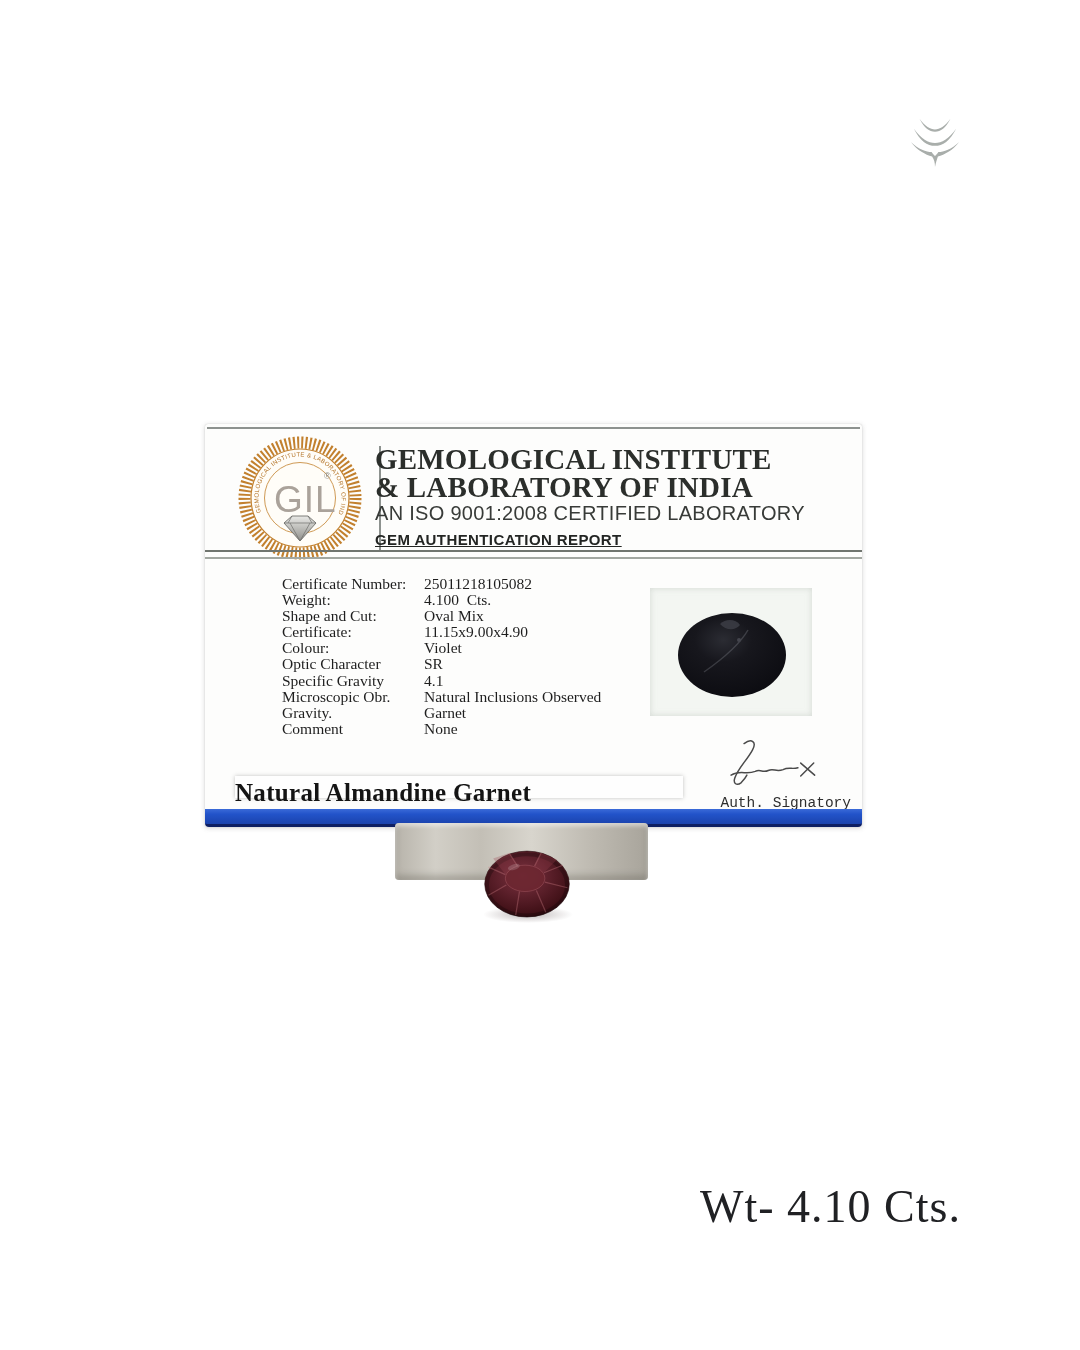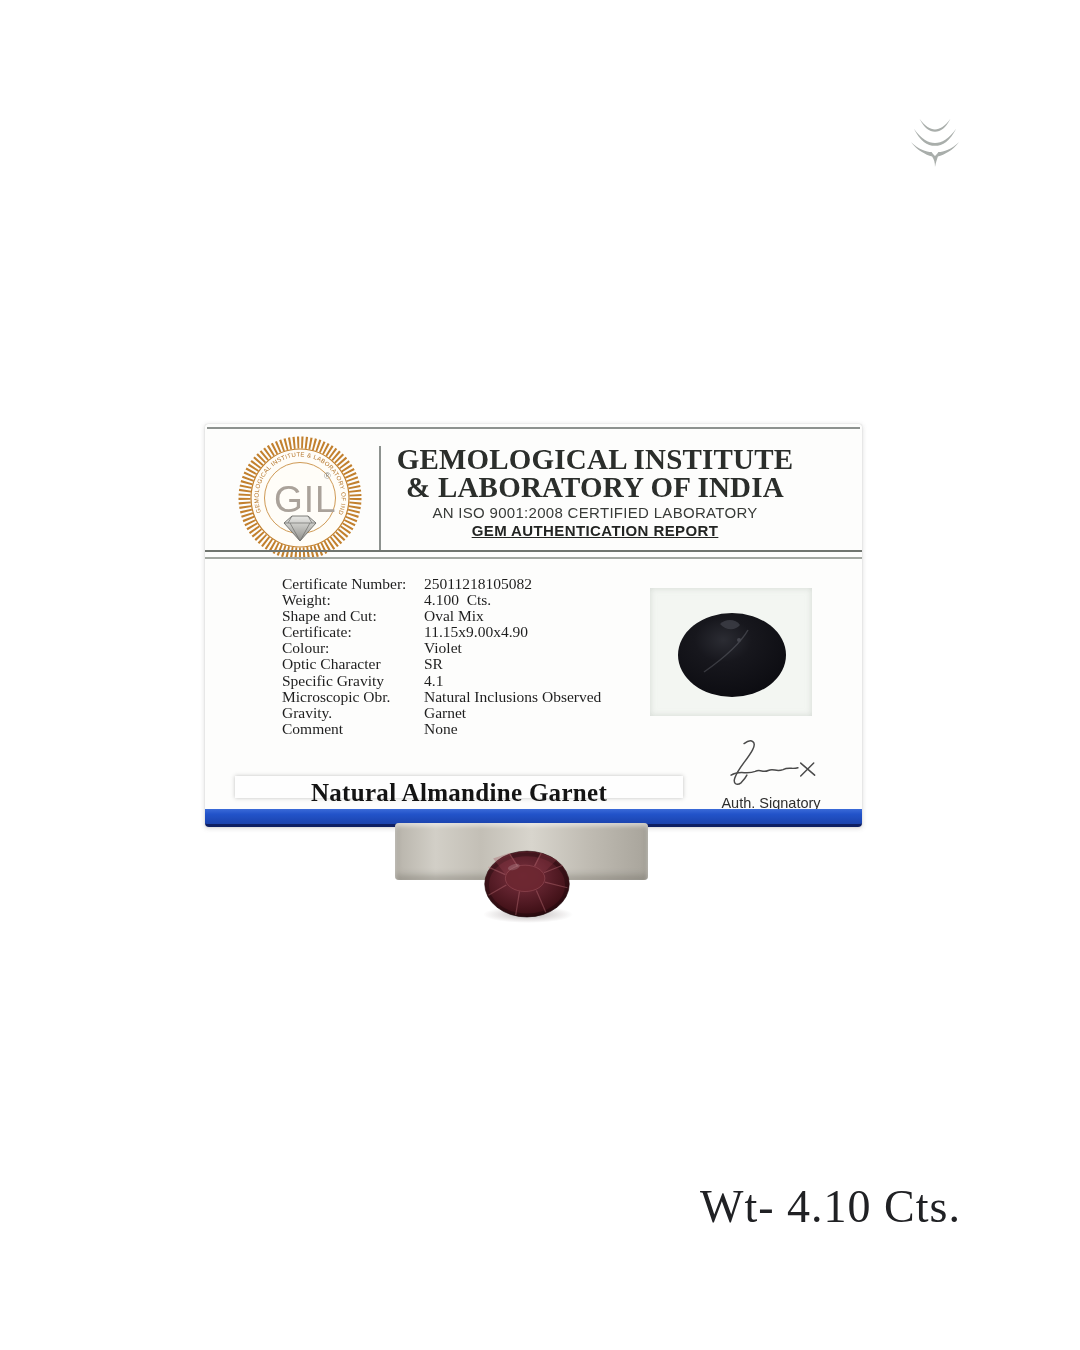--- a/index.html
+++ b/index.html
@@ -12,44 +12,44 @@
   .watermark{position:absolute;left:906px;top:112px;width:58px;height:58px;}
   
   .card{
     position:absolute;left:205px;top:424px;width:657px;height:403px;
     background:#fdfdfc;border-radius:3px;
     box-shadow:0 1px 5px rgba(110,110,110,.30), 0 0 1px rgba(120,120,120,.4);
   }
   .card-topline{position:absolute;left:2px;right:2px;top:3px;height:2px;background:#8d928f;}
   .logo-wrap{position:absolute;left:30px;top:9px;width:130px;height:130px;}
   .v-divider{position:absolute;left:174px;top:22px;width:2px;height:105px;background:#8d928f;}
-  .header-text{position:absolute;left:170px;top:21px;width:440px;text-align:center;color:#2b2e2b;}
+  .header-text{position:absolute;left:170px;top:21px;width:440px;text-align:left;color:#2b2e2b;}
   .org-line{font-size:29px;line-height:28px;font-weight:700;letter-spacing:.2px;}
-  .iso-line{font-family:"Liberation Sans", sans-serif;font-size:15px;line-height:18px;color:#383b38;margin-top:3px;letter-spacing:.3px;}
-  .report-line{font-family:"Liberation Sans", sans-serif;font-size:15px;font-weight:700;letter-spacing:.4px;color:#232523;text-decoration:underline;}
+  .iso-line{font-family:"Liberation Sans", sans-serif;font-size:20px;line-height:18px;color:#383b38;margin-top:3px;letter-spacing:.3px;}
+  .report-line{font-family:"Liberation Sans", sans-serif;font-size:15px;font-weight:700;letter-spacing:.4px;color:#232523;margin-top:9px;text-decoration:underline;}
   .h-divider{position:absolute;left:0;right:0;top:126px;height:5px;border-top:2px solid #70756f;border-bottom:2px solid #a2a7a1;}
   
   .details{position:absolute;left:45px;top:152px;width:400px;font-size:15.5px;line-height:16.1px;color:#1e1e1e;margin-left:32px;}
   .row{display:flex;}
   .lbl{width:142px;flex:0 0 142px;white-space:pre;}
   .val{white-space:pre;}
   
   .photo{
     position:absolute;left:445px;top:164px;width:162px;height:128px;
     background:#f3f6f2;box-shadow:inset 0 0 6px rgba(190,196,190,.6);
   }
   .photo svg{position:absolute;left:26px;top:22px;}
   
   .signature{position:absolute;left:486px;top:314px;width:160px;text-align:center;}
-  .signature-caption{font-family:Liberation Sans, sans-serif;font-size:14.5px;color:#2e2e2e;margin-top:1px;}
+  .signature-caption{font-family:Liberation Mono, monospace;font-size:14.5px;color:#2e2e2e;margin-top:1px;text-align:right;}
   
   .name-plate{
     position:absolute;left:30px;top:352px;width:448px;height:22px;
     background:#fefefe;box-shadow:0 0 4px rgba(120,120,120,.45);
-    text-align:center;line-height:33px;font-size:25px;font-weight:700;color:#141414;letter-spacing:.3px;
+    text-align:left;line-height:33px;font-size:25px;font-weight:700;color:#141414;letter-spacing:.3px;
   }
   .blue-strip{
     position:absolute;left:0;right:0;bottom:0;height:15px;
     background:linear-gradient(180deg,#3a6ad8 0%,#2253c9 35%,#1b43ad 100%);
     border-bottom:3px solid #0e1f63;border-radius:0 0 4px 4px;
   }
   
   .stand{
     position:absolute;left:395px;top:823px;width:253px;height:57px;z-index:0;
     background:linear-gradient(90deg,#b7b3aa 0%,#d2cfc7 16%,#c3bfb6 34%,#d8d5cd 54%,#c0bcb3 76%,#a8a49b 100%);

